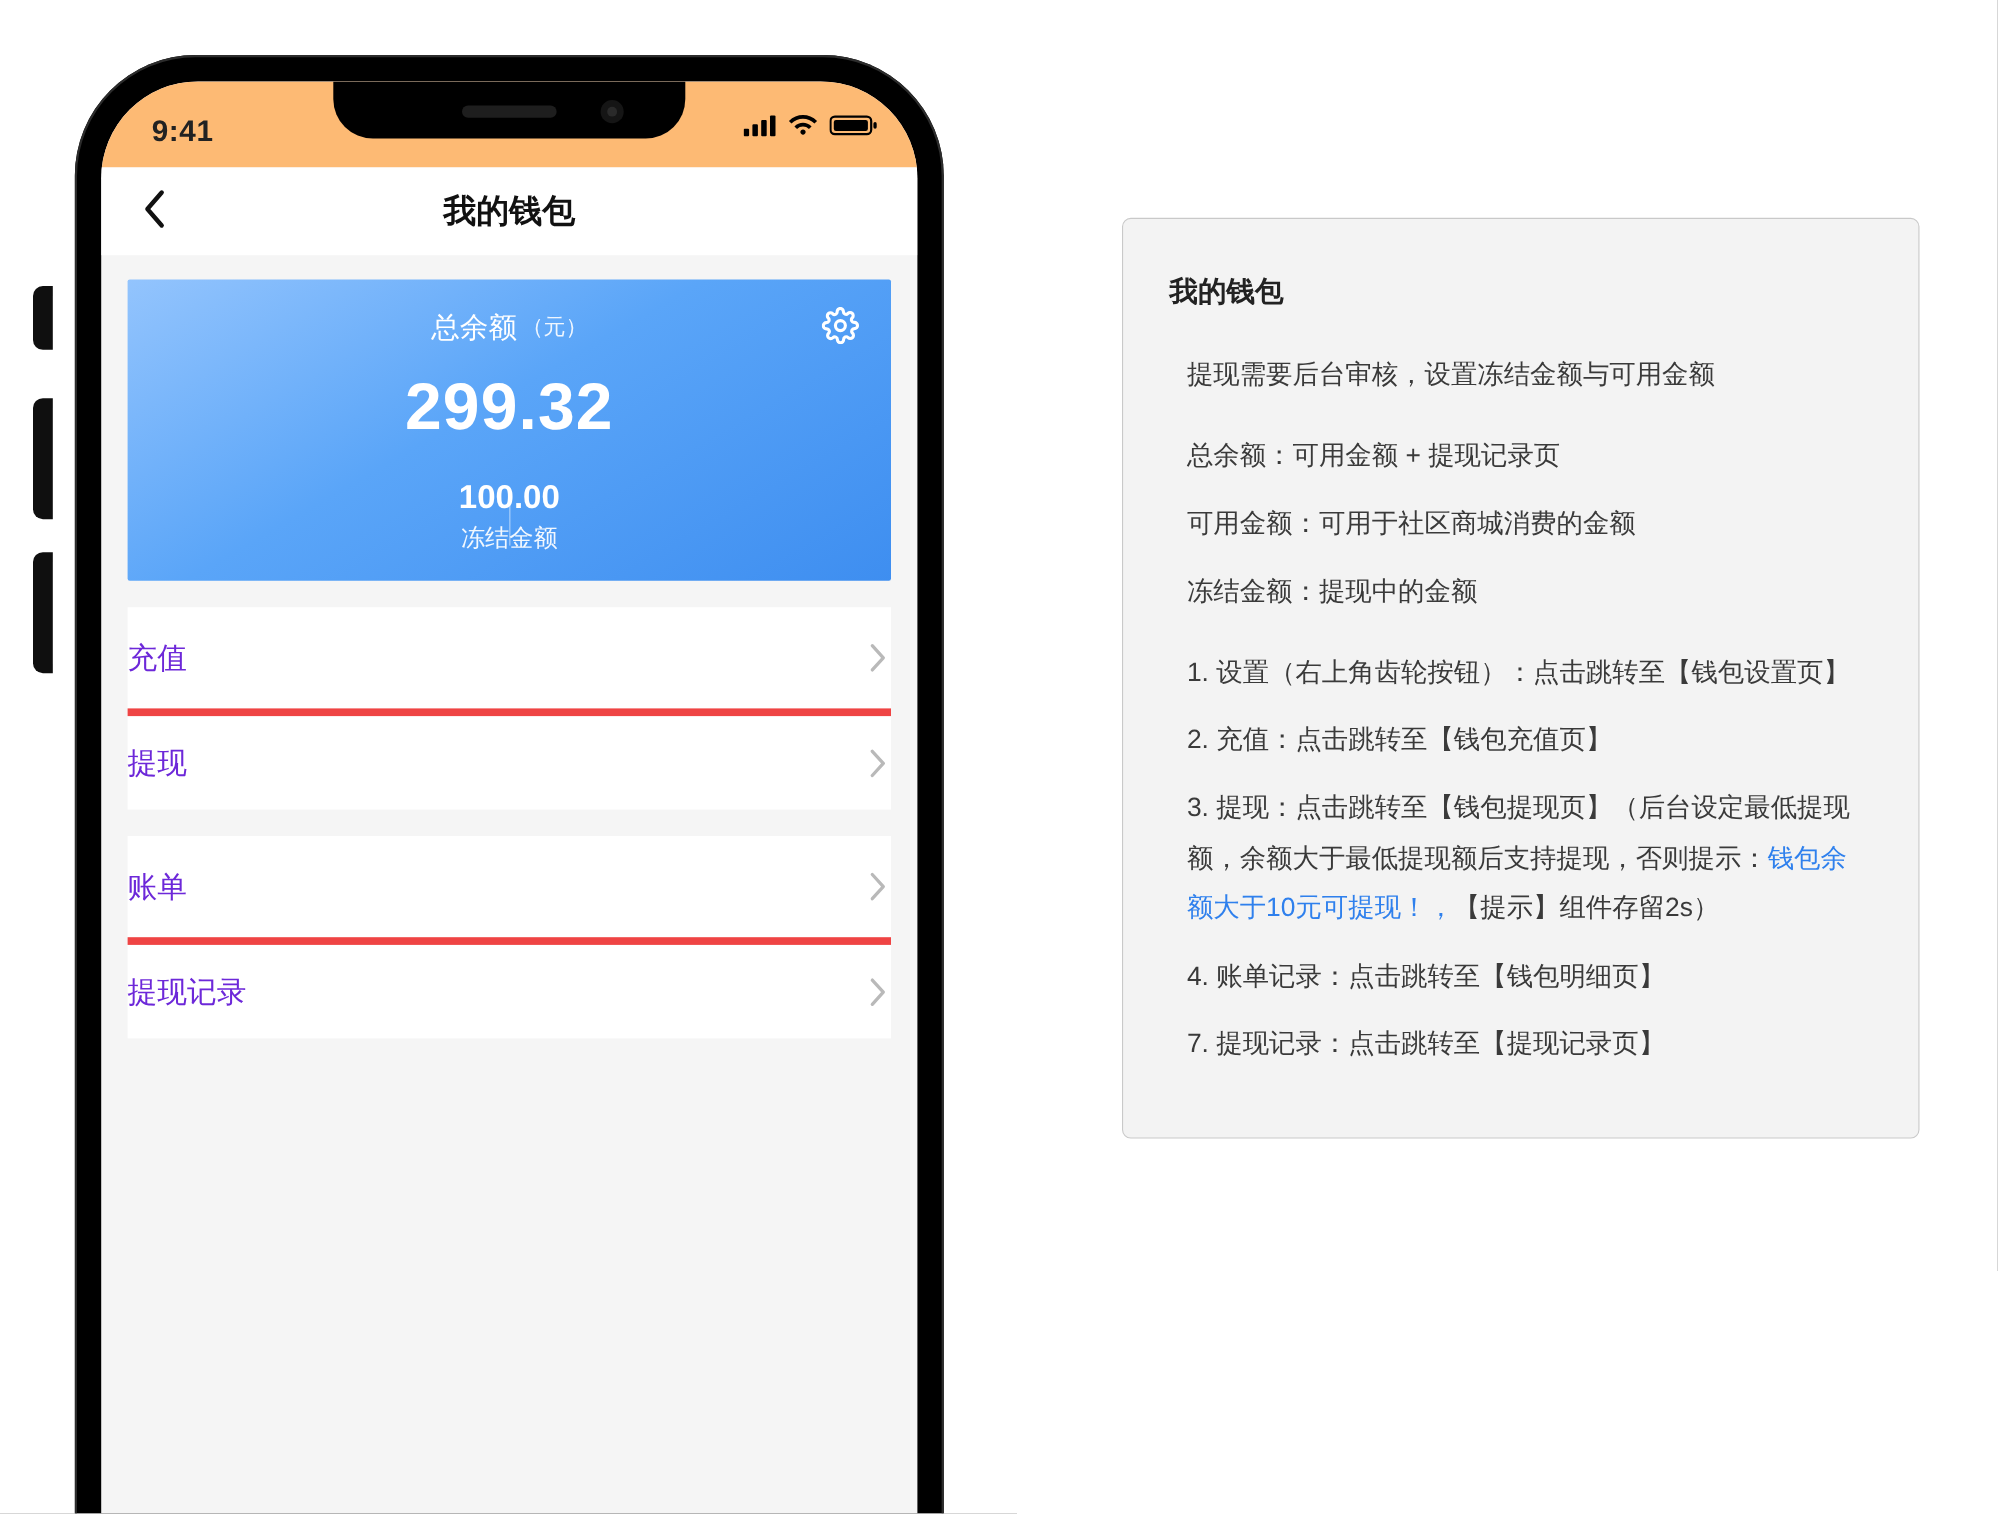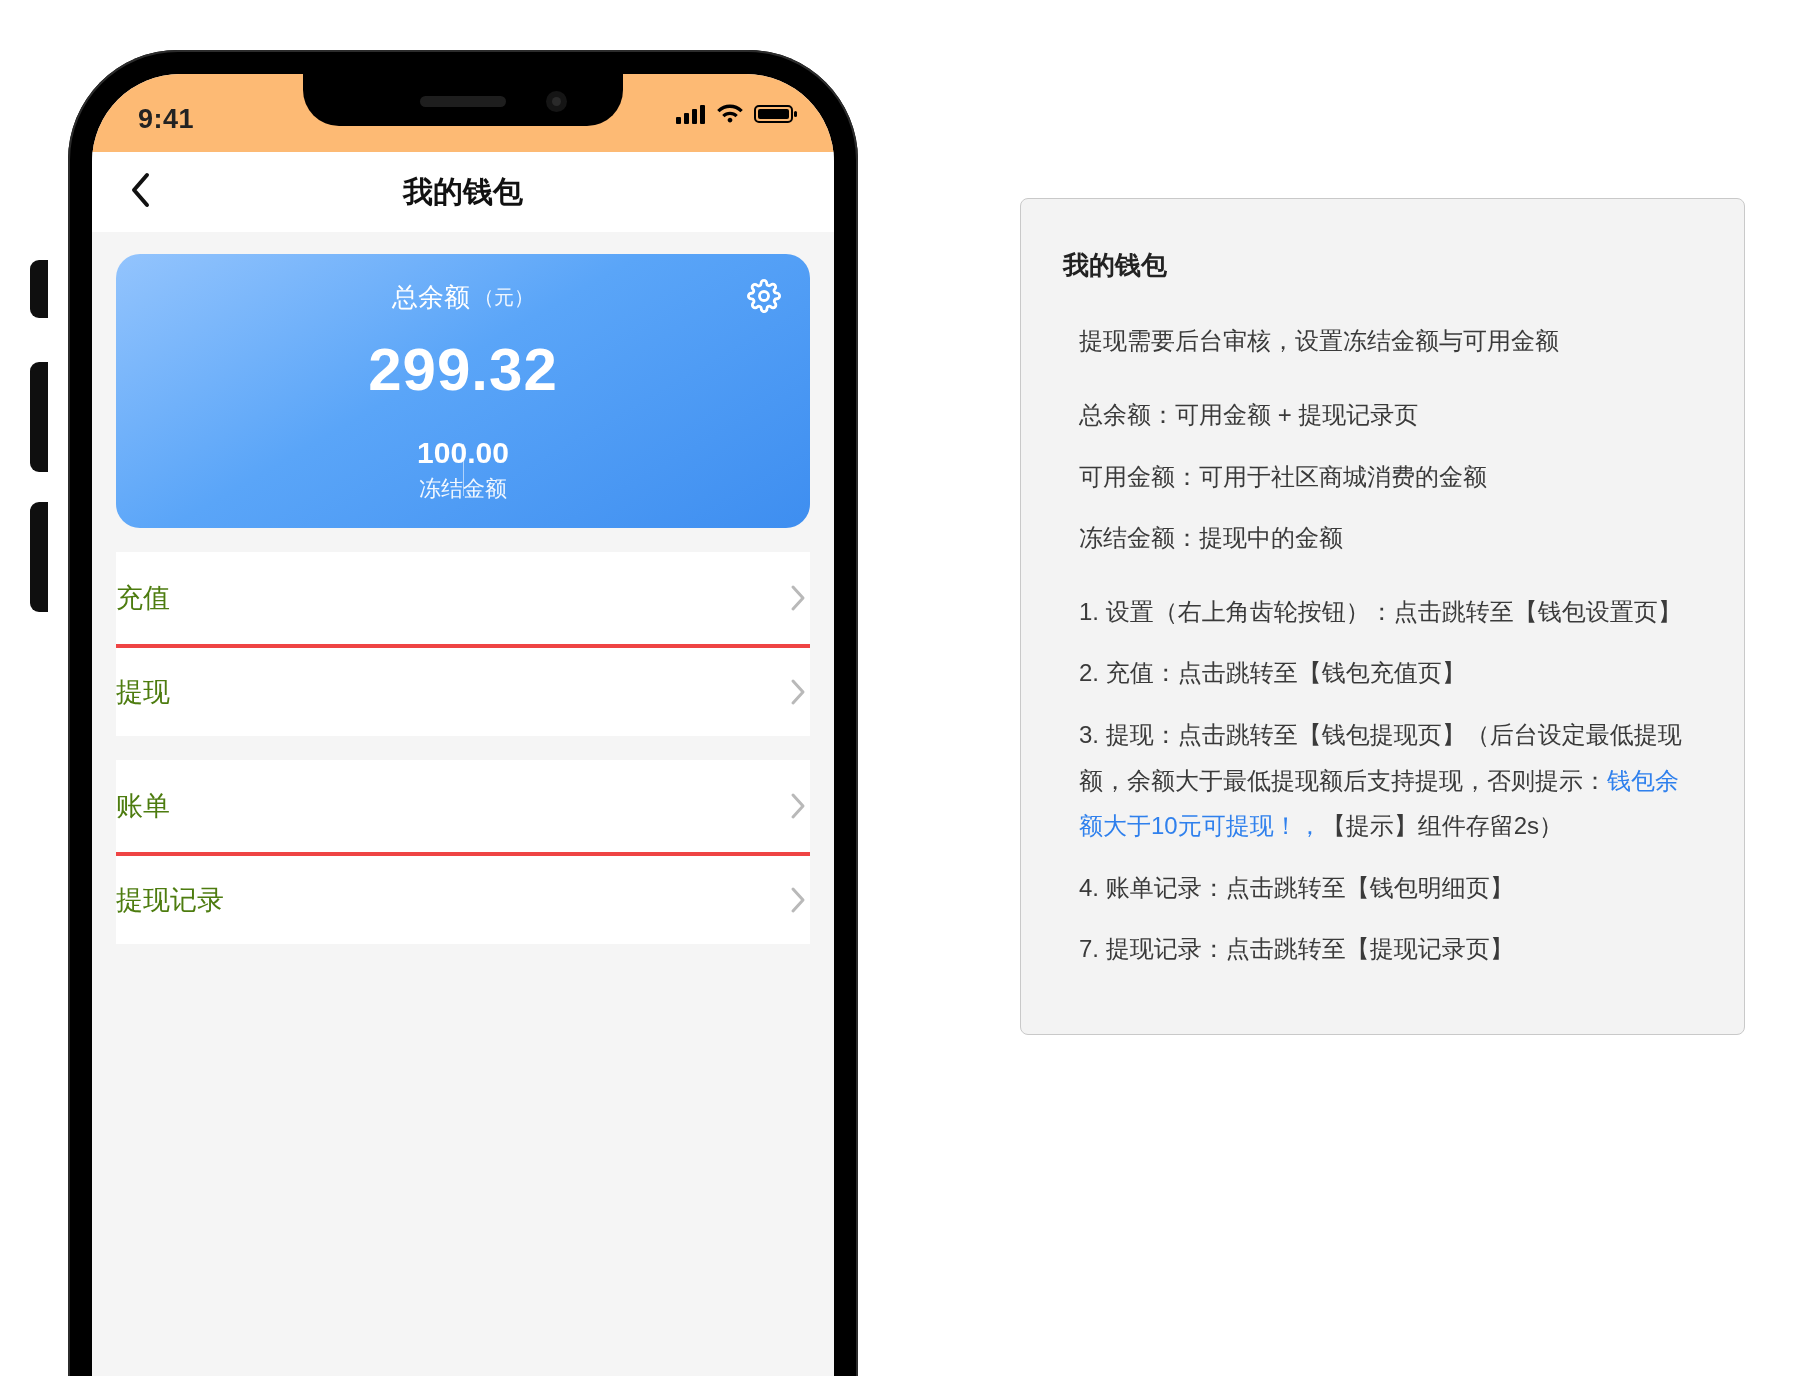--- a/index.html
+++ b/index.html
@@ -142,21 +142,21 @@
     align-items: center;
     justify-content: center;
   }
 
   
   .content {
     padding: 0 24px;
   }
   .balance-card {
     margin-top: 22px;
-    border-radius: 24px;
+    border-radius: 2px;
     background: linear-gradient(150deg, #93c4fd 0%, #5aa5f8 45%, #3e8ef0 100%);
     color: #fff;
     padding: 26px 24px 24px 24px;
     position: relative;
   }
   .balance-head {
     display: flex;
     align-items: center;
     justify-content: center;
     position: relative;
@@ -218,26 +218,26 @@
   .list-group {
     margin-top: 24px;
     background: #ffffff;
   }
   .list-item {
     display: flex;
     align-items: center;
     justify-content: space-between;
     height: 92px;
     padding: 0 4px 0 0;
-    border-top: 4px solid #ef4444;
+    border-top: 7px solid #ef4444;
   }
   .list-item:first-child { border-top: none; }
   .list-label {
     font-size: 27px;
-    color: #4d7c0f;
+    color: #6d28d9;
   }
   .chevron-right svg { display: block; }
 
   .below-spacer {
     height: 600px;
   }
 
   
   .note-panel {
     position: absolute;

